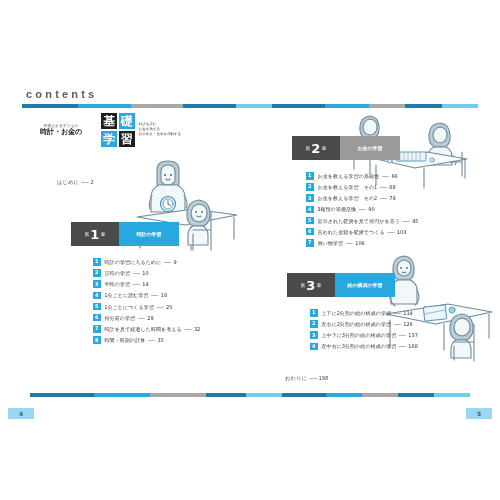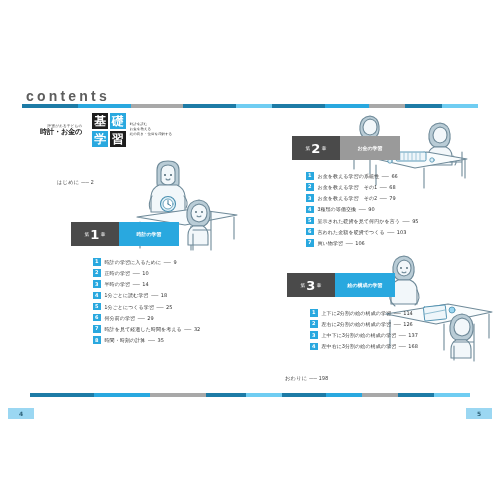--- a/index.html
+++ b/index.html
@@ -21,21 +21,21 @@
     position: absolute;
     left: 0; top: 0;
     width: 500px; height: 500px;
     background: #ffffff;
   }
 
   
   .contents-title {
     position: absolute;
     left: 26px; top: 88px;
-    font-size: 14px;
+    font-size: 11px;
     letter-spacing: 3.2px;
     font-weight: bold;
     color: #5d5d5d;
   }
 
   
   .rule {
     position: absolute;
     display: flex;
     height: 4px;
@@ -46,22 +46,22 @@
   #rule-bottom { left: 30px; top: 393px; width: 440px; }
 
   
   .lockup {
     position: absolute;
     left: 40px; top: 113px;
     display: flex;
     align-items: center;
   }
   .lockup-left {
-    text-align: right;
-    margin-right: 10px;
+    text-align: center;
+    margin-right: 19px;
     line-height: 1.15;
   }
   .lockup-sub {
     font-size: 3.6px;
     color: #4a4a4a;
     letter-spacing: .2px;
     white-space: nowrap;
   }
   .lockup-main {
     font-size: 7.2px;

